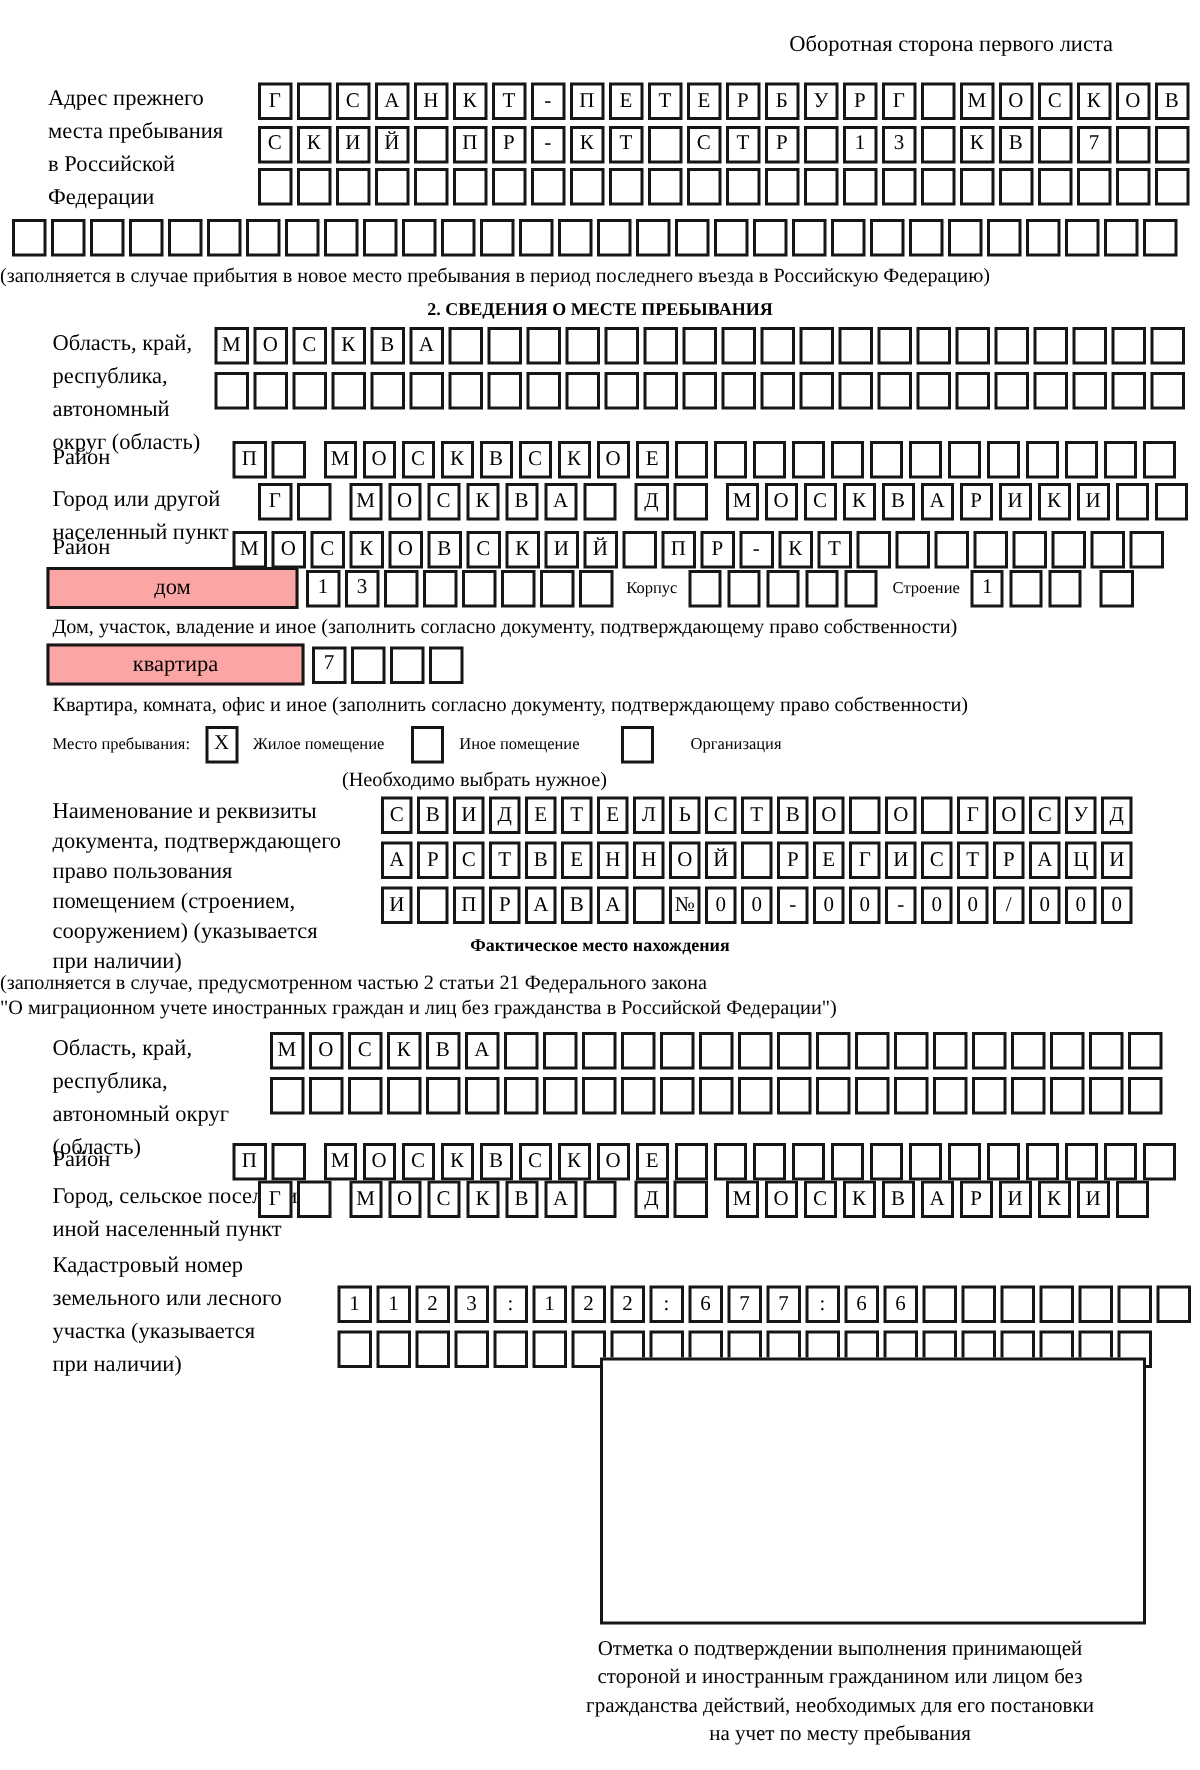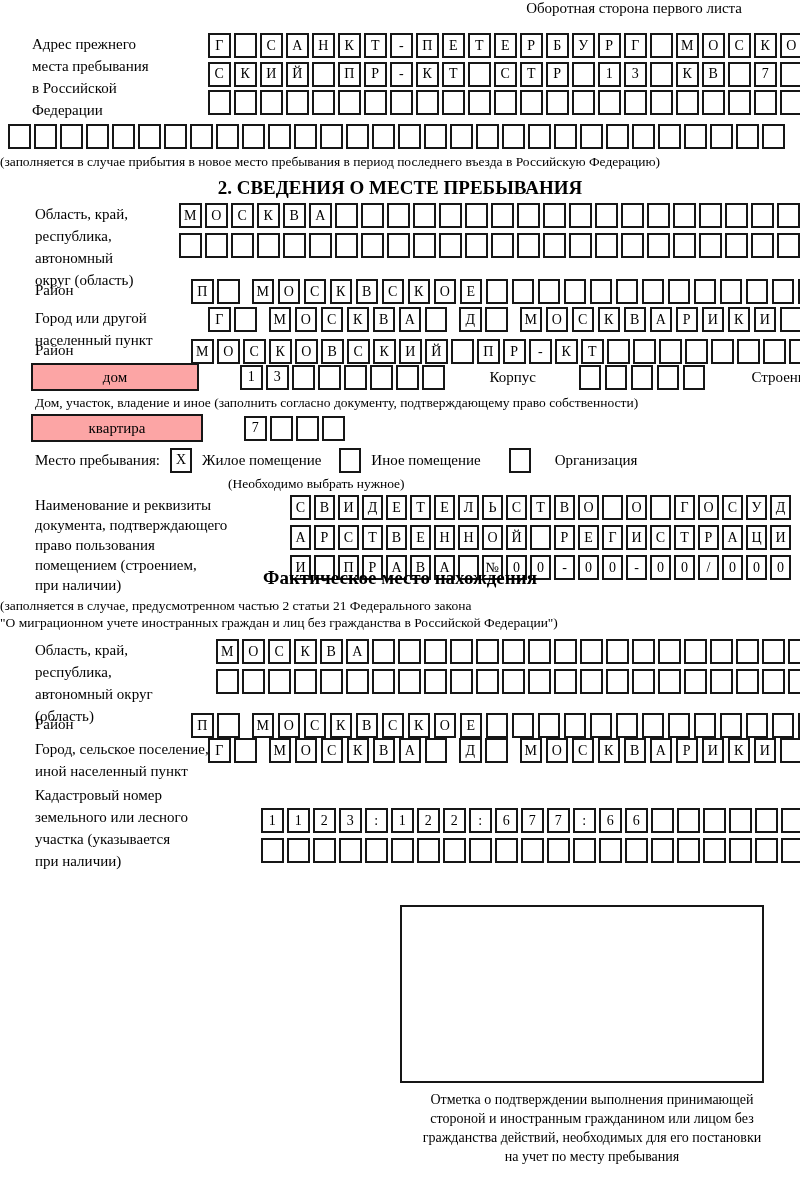--- a/index.html
+++ b/index.html
@@ -2,58 +2,58 @@
 <html><head>
 <meta charset="utf-8">
 <style>
   html,body { margin:0; padding:0; background:#e8e8e8; }
   .page {
     position:relative; width:800px; height:1180px; margin:0 auto;
     background:#ffffff; color:#000;
     font-family:"Liberation Serif","DejaVu Serif",serif;
     overflow:hidden;
   }
-  .hdr-right { padding-right:58px; text-align:right; font-size:15px; }
-  .frow { display:flex; align-items:flex-start;gap:36px; }
+  .hdr-right { padding-top:22px; padding-right:58px; text-align:right; font-size:15px; }
+  .frow { display:flex; align-items:flex-start; }
   .lbl { font-size:15px; line-height:22px; flex:0 0 auto; }
   .lbl div { white-space:nowrap; }
   .col { display:flex; flex-direction:column; }
   .vgap3 > * + * { margin-top:3.5px; }
   .vgap5 > * + * { margin-top:5px; }
   .cellrow { display:flex; gap:3.5px; flex:0 0 auto; }
   .cell {
     box-sizing:border-box; flex:0 0 22.5px; width:22.5px; height:25px;
     border:2px solid #161616; background:#fff;
     display:flex; align-items:center; justify-content:center;
     font-size:14px; line-height:1;
   }
   .cellrow.tight { gap:3px; }
   .cellrow.tight .cell { flex-basis:21px; width:21px; }
   .gapcell { flex:0 0 5px; border:none; }
   .note { font-size:13.5px; line-height:17px; }
   .center { text-align:left; }
-  .sec-title { font-weight:bold; font-size:19px; text-align:center; }
+  .sec-title { font-weight:bold; font-size:12px; text-align:center; }
   .namebox {
     box-sizing:border-box; height:28px; border:2px solid #161616;
     display:flex; align-items:center; justify-content:center;
     font-size:15px; flex:0 0 auto; background:#fca5a5;
   }
-  .inline-lbl { font-size:15px; line-height:26px; white-space:nowrap; }
+  .inline-lbl { font-size:11px; line-height:26px; white-space:nowrap; }
   .checkbox {
     box-sizing:border-box; width:22px; height:25px; border:2px solid #161616;
     display:inline-flex; align-items:center; justify-content:center;
     font-size:14px; background:#fff; flex:0 0 auto;
   }
   .stay-row { display:flex; align-items:center; gap:10px; }
   .stamp-box {
     position:absolute; left:400px; top:905px; width:364px; height:178px;
     border:2px solid #161616; background:#fff; box-sizing:border-box;
   }
   .stamp-caption {
-    position:absolute; left:400px; top:1090px; width:384px;
+    position:absolute; left:368px; top:1090px; width:384px;
     text-align:center; font-size:14px; line-height:19px;
   }
 </style>
 </head>
 <body>
 
 <div class="page">
 
   <div class="hdr-right">Оборотная сторона первого листа</div>
 
@@ -375,38 +375,40 @@
 
   <div class="frow" style="margin-left:31px; margin-top:3px; align-items:center;">
     <div class="namebox" style="width:172px;">квартира</div>
     <div class="cellrow" style="margin-left:5px;">
         <span class="cell">7</span>
         <span class="cell"></span>
         <span class="cell"></span>
         <span class="cell"></span>
       </div>
   </div>
+  <div class="note" style="margin-left:35px; margin-top:4px;">Квартира, комната, офис и иное (заполнить согласно документу, подтверждающему право собственности)</div>
 
   <div class="stay-row" style="margin-left:35px; margin-top:5px;">
     <span class="inline-lbl">Место пребывания:</span>
     <span class="checkbox">X</span>
     <span class="inline-lbl">Жилое помещение</span>
     <span class="checkbox" style="margin-left:8px;"></span>
     <span class="inline-lbl">Иное помещение</span>
     <span class="checkbox" style="margin-left:18px;"></span>
     <span class="inline-lbl" style="margin-left:14px;">Организация</span>
   </div>
   <div class="note" style="margin-left:228px; margin-top:2px;">(Необходимо выбрать нужное)</div>
 
   <div class="frow" style="margin-left:35px; margin-top:3px;">
     <div class="lbl" style="width:219px; line-height:20px;">
         <div>Наименование и реквизиты</div>
         <div>документа, подтверждающего</div>
         <div>право пользования</div>
         <div>помещением (строением,</div>
+        <div>сооружением) (указывается</div>
         <div>при наличии)</div>
       </div>
     <div class="col vgap5">
       <div class="cellrow tight">
           <span class="cell">С</span>
           <span class="cell">В</span>
           <span class="cell">И</span>
           <span class="cell">Д</span>
           <span class="cell">Е</span>
           <span class="cell">Т</span>

